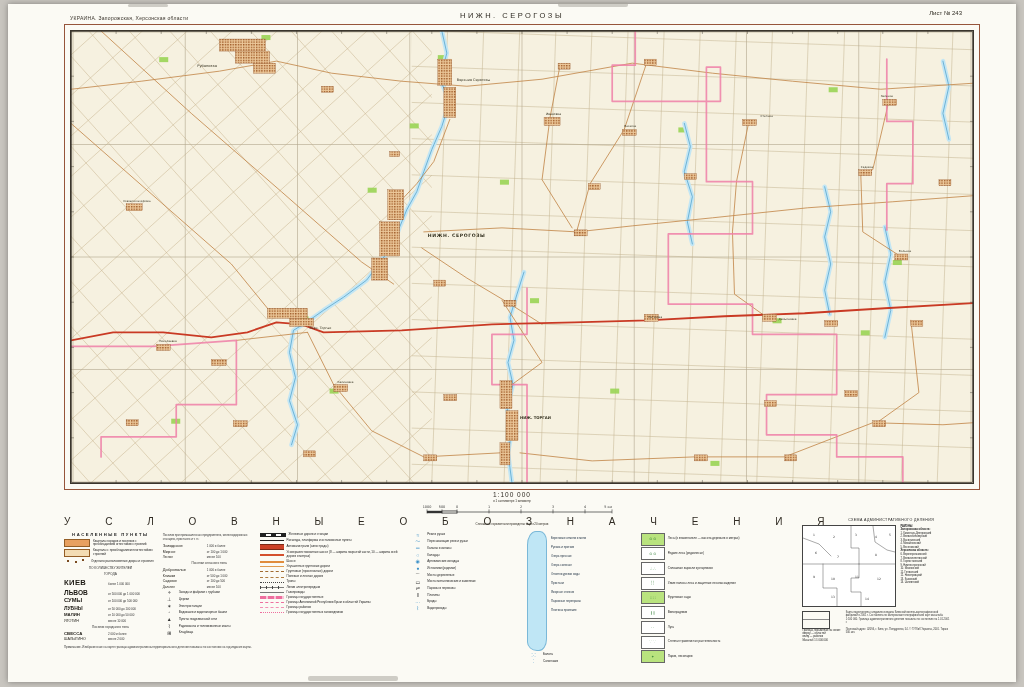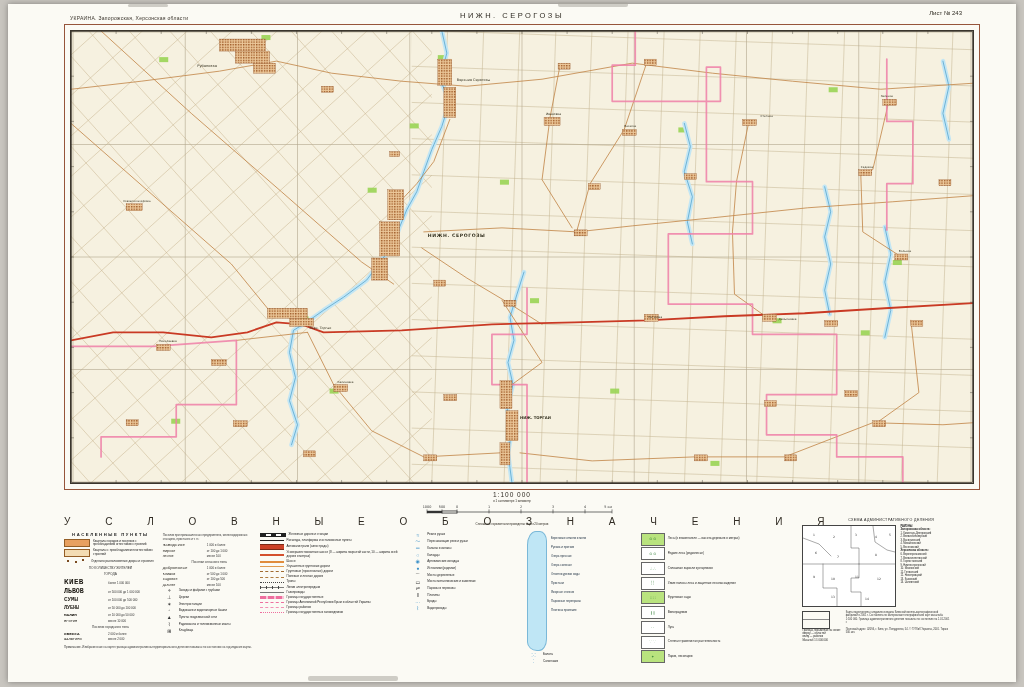--- a/index.html
+++ b/index.html
@@ -36,21 +36,21 @@
   .legend{position:absolute;left:56px;top:512px;width:916px;}
   .legend-title{position:absolute;left:0;top:0;width:740px;text-align:center;font-size:10px;letter-spacing:9px;word-spacing:14px;color:#2f2a22;white-space:nowrap;}
   .legend-cols{display:flex;gap:4px;padding-top:15px;align-items:flex-start;}
   .lcol{color:#222;}
   .lh{font-size:4.2px;font-weight:bold;letter-spacing:1.6px;text-align:center;margin:1px 0 2px;}
   .lh3{font-size:3.2px;text-align:center;margin:2px 0 1px;color:#333;}
   .lp{font-size:2.9px;margin-top:3px;line-height:1.3;color:#333;}
   .lrow{display:flex;align-items:center;margin:1.7px 0;font-size:3px;line-height:1.15;color:#222;}
   .lrow .lt{flex:1;}
   .nrow{display:flex;align-items:baseline;margin:1.6px 0;}
-  .nrow .nm{width:44px;flex:none;color:#1d1a14;font-family:Liberation Mono, monospace;}
+  .nrow .nm{width:44px;flex:none;color:#1d1a14;}
   .nrow .nd{font-size:2.9px;color:#333;}
   .n1{font-size:7.6px;font-weight:bold;letter-spacing:.4px;}
   .n2{font-size:6.6px;font-weight:bold;}
   .n3{font-size:5.8px;font-weight:bold;}
   .n4{font-size:5px;font-weight:bold;}
   .n5{font-size:4.3px;font-weight:bold;}
   .n6{font-size:3.7px;}
   .s1{font-size:4.1px;}
   .s2{font-size:3.5px;}
   .s3{font-size:3px;}

